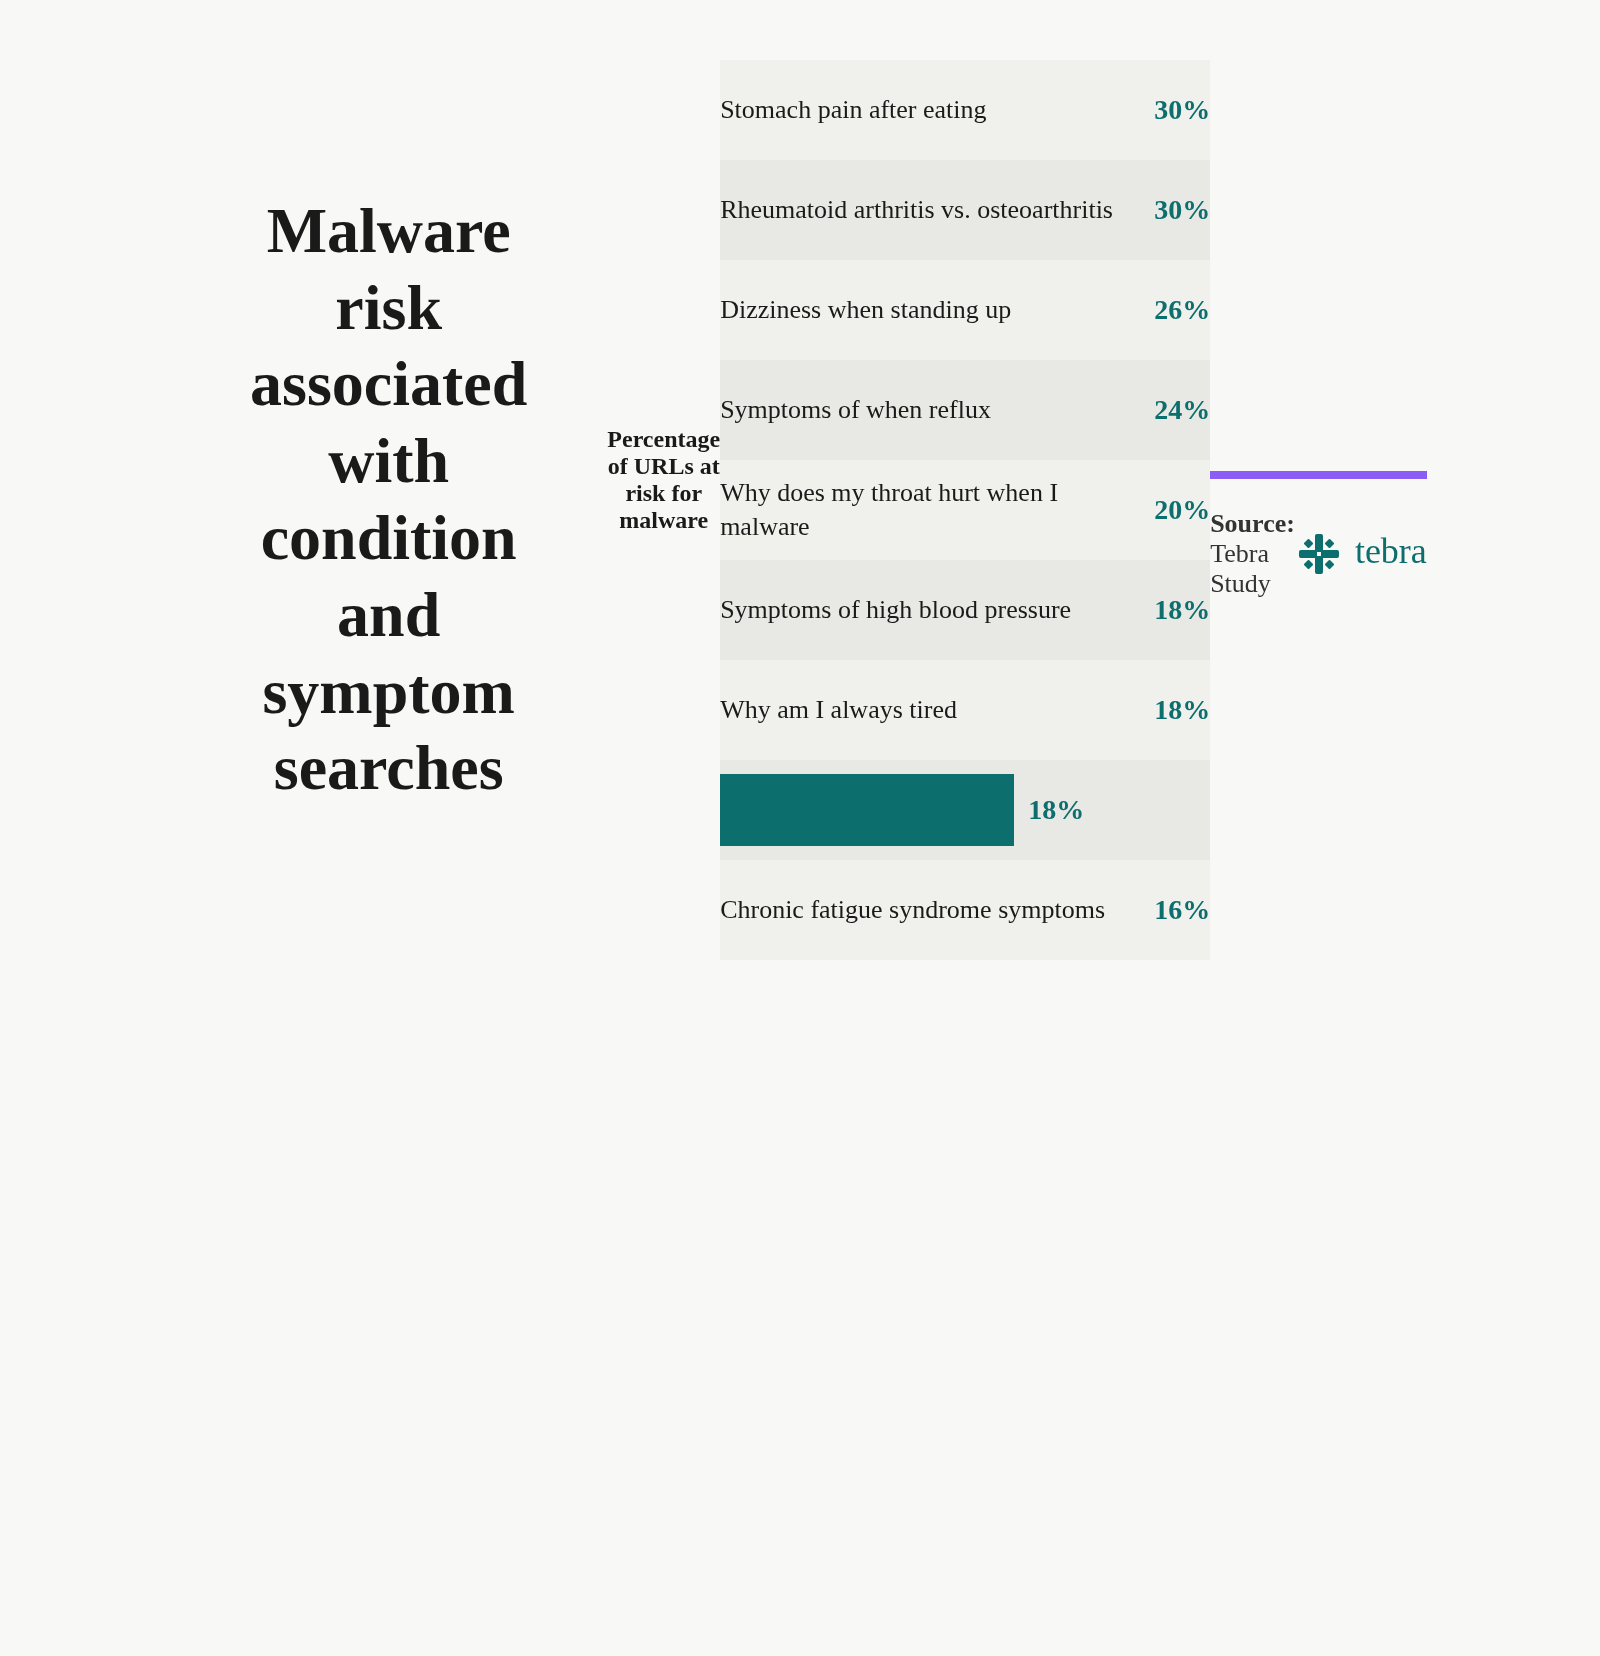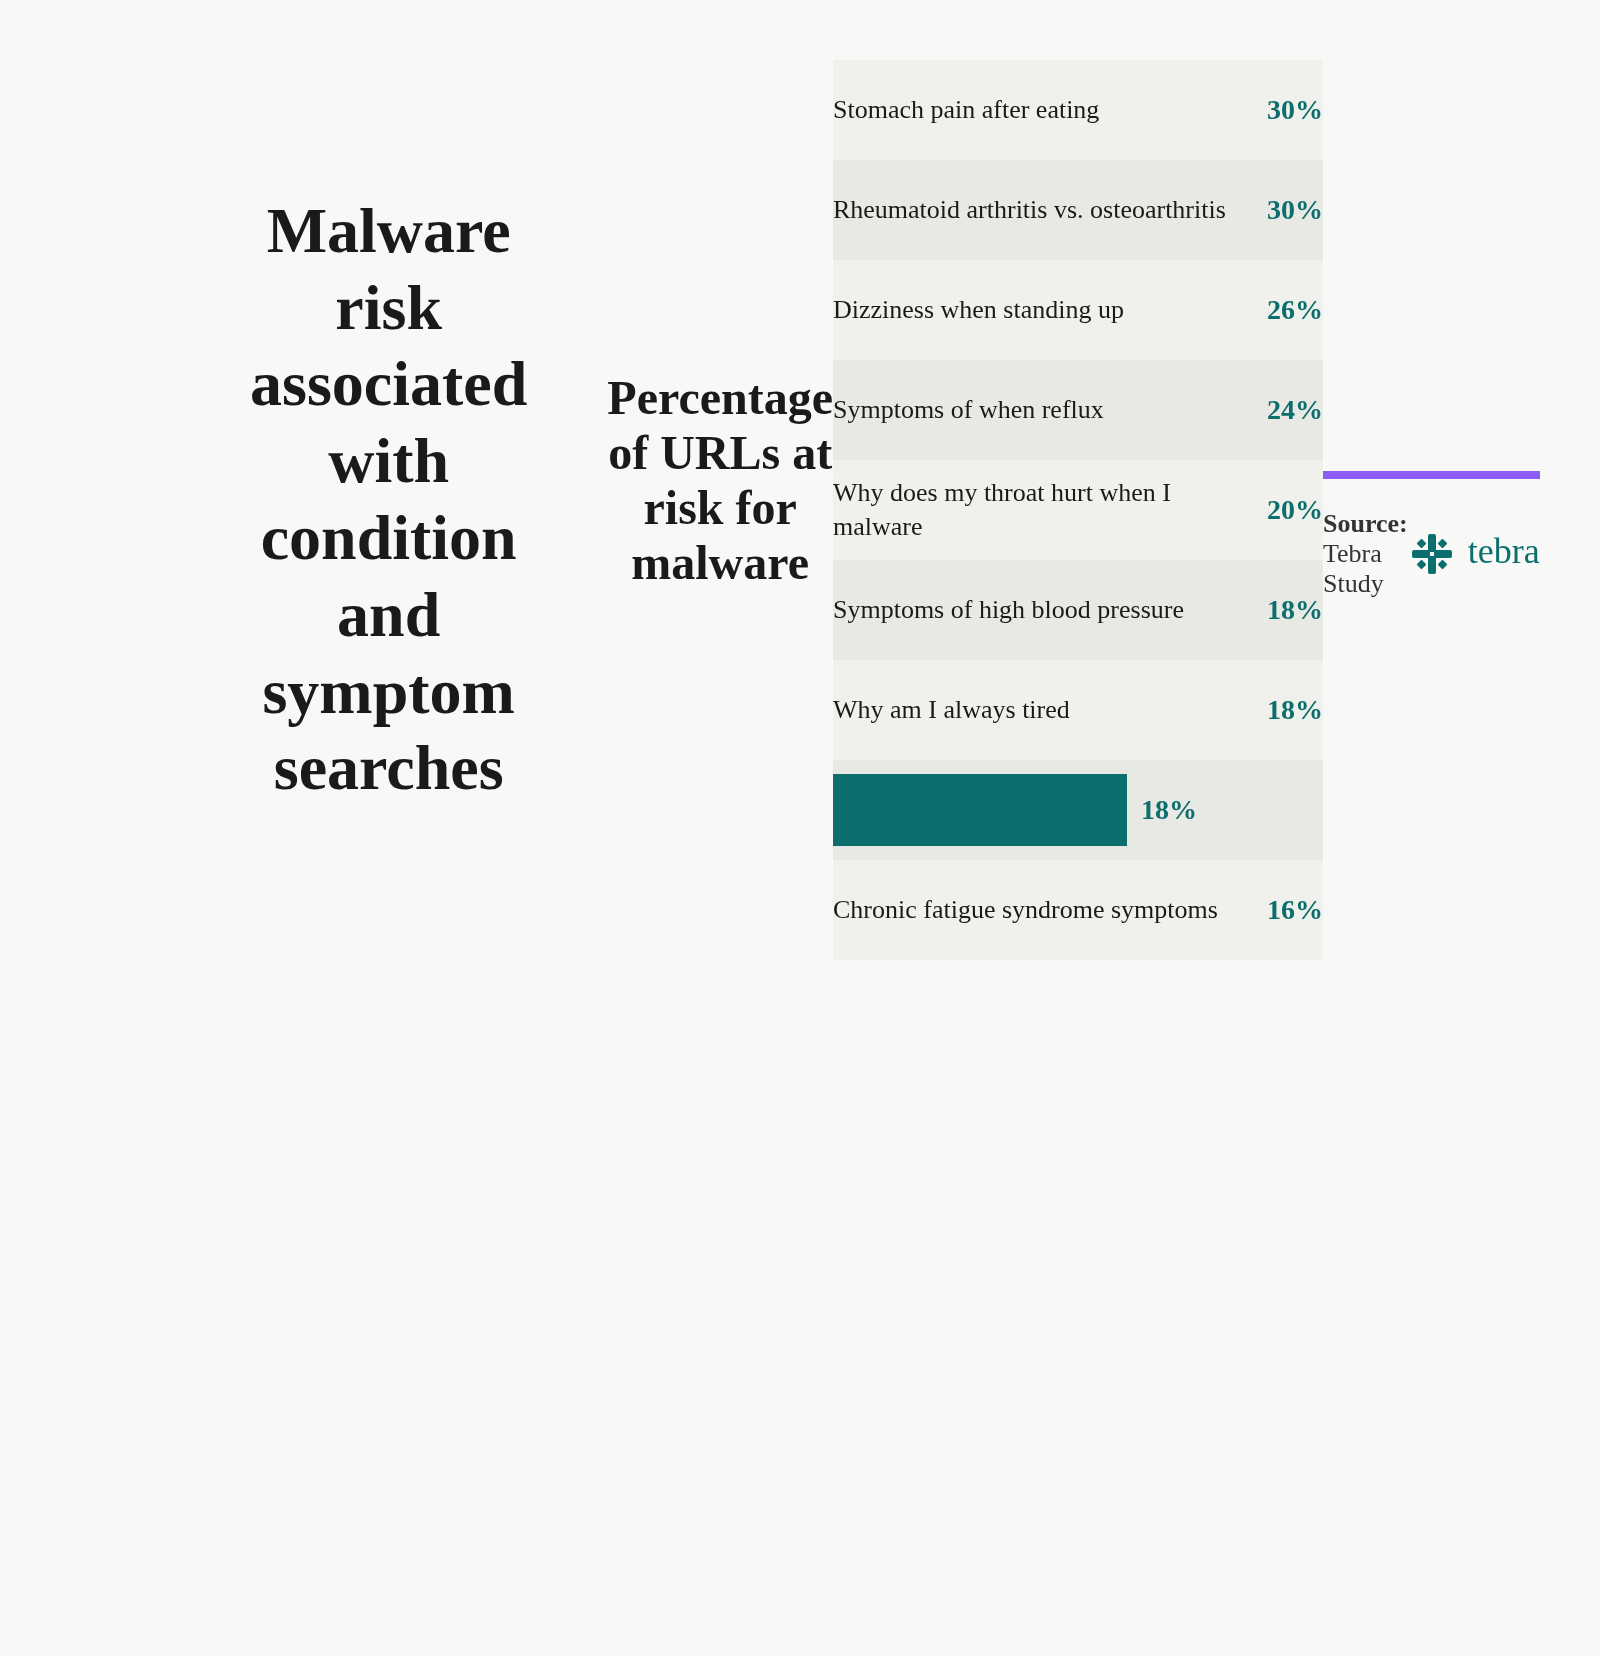--- a/index.html
+++ b/index.html
@@ -33,21 +33,21 @@
 
     .title-decoration {
       width: 180px;
       height: 50px;
       margin-bottom: 30px;
       align-self: flex-start;
       margin-left: 80px;
     }
 
     .subtitle {
-      font-size: 48px;
+      font-size: 24px;
       font-weight: 600;
       color: #1a1a1a;
       text-align: center;
       margin-bottom: 60px;
       font-family: Georgia, serif;
     }
 
     .bar-chart {
       width: 100%;
       display: flex;

